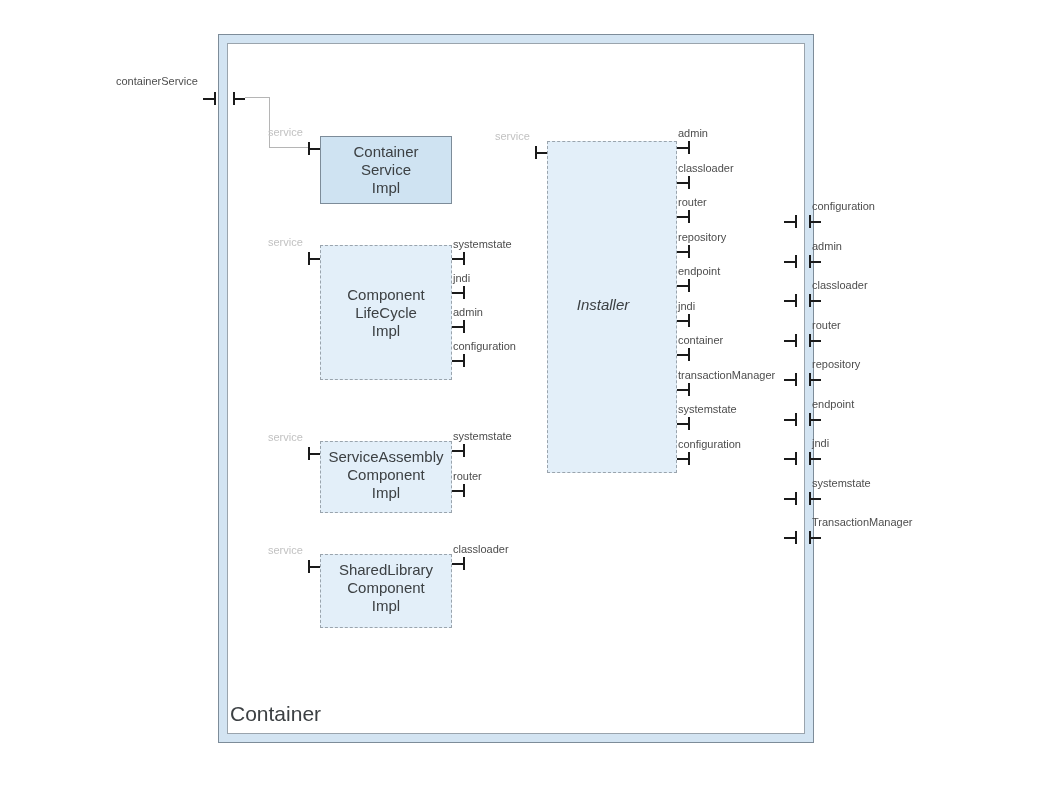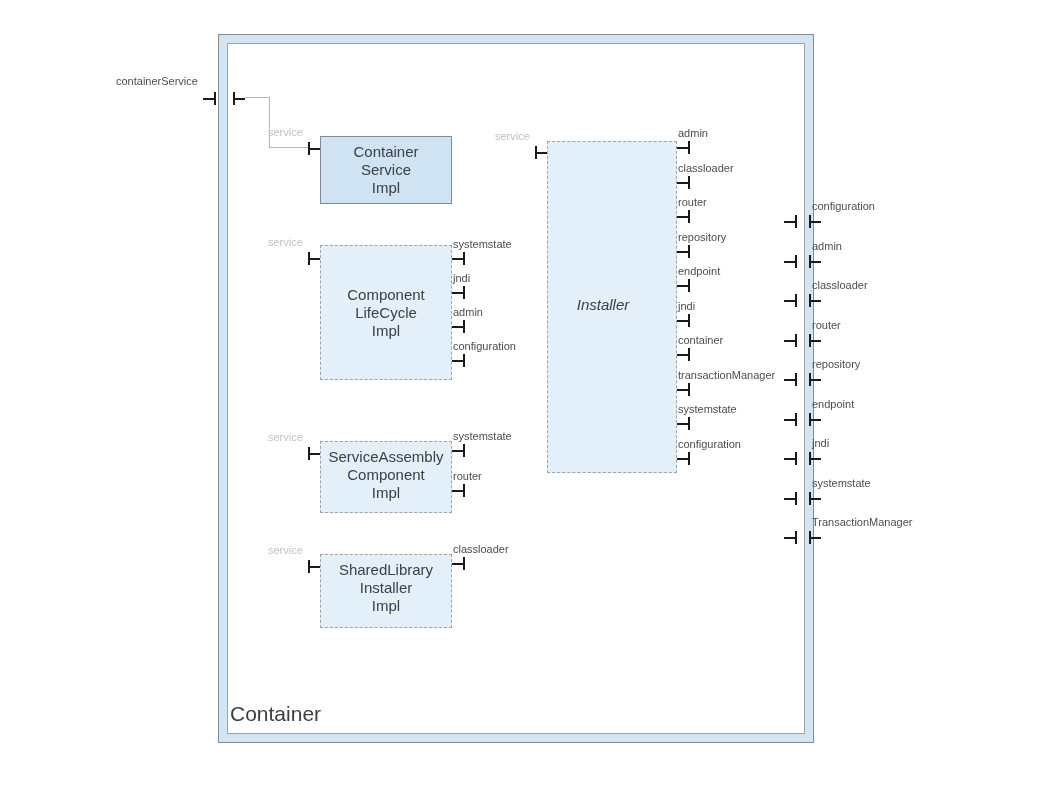--- a/index.html
+++ b/index.html
@@ -134,21 +134,21 @@
     <div class="port-stem" style="left: 308px; top: 453px; width: 12px; height: 2px;"></div>
     <div class="lbl lbl-service" style="left: 268px; top: 432px;">service</div>
     <div class="port-stem" style="left: 452px; top: 450px; width: 12px; height: 2px;"></div>
     <div class="port-bar" style="left: 463px; top: 444px; width: 2px; height: 13px;"></div>
     <div class="lbl lbl-port" style="left: 453px; top: 431px;">systemstate</div>
     <div class="port-stem" style="left: 452px; top: 490px; width: 12px; height: 2px;"></div>
     <div class="port-bar" style="left: 463px; top: 484px; width: 2px; height: 13px;"></div>
     <div class="lbl lbl-port" style="left: 453px; top: 471px;">router</div>
     <div class="box box-dashed" style="left: 320px; top: 554px; width: 132px; height: 74px;"></div>
     <div class="comp-title" style="left: 320px; top: 561px; width: 132px;">SharedLibrary
-Installer
+Component
 Impl</div>
     <div class="port-bar" style="left: 308px; top: 560px; width: 2px; height: 13px;"></div>
     <div class="port-stem" style="left: 308px; top: 566px; width: 12px; height: 2px;"></div>
     <div class="lbl lbl-service" style="left: 268px; top: 545px;">service</div>
     <div class="port-stem" style="left: 452px; top: 563px; width: 12px; height: 2px;"></div>
     <div class="port-bar" style="left: 463px; top: 557px; width: 2px; height: 13px;"></div>
     <div class="lbl lbl-port" style="left: 453px; top: 544px;">classloader</div>
     <div class="box box-dashed" style="left: 547px; top: 141px; width: 130px; height: 332px;"></div>
     <div class="comp-title" style="left: 547px; top: 296px; width: 112px; font-style: italic;">Installer</div>
     <div class="port-bar" style="left: 535px; top: 146px; width: 2px; height: 13px;"></div>

